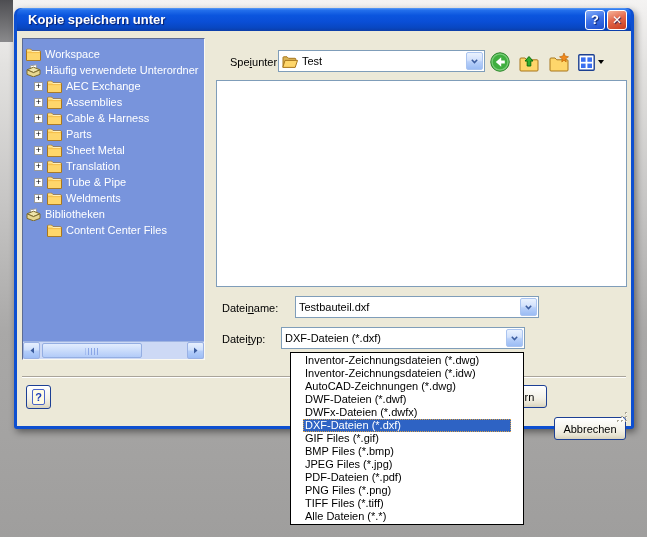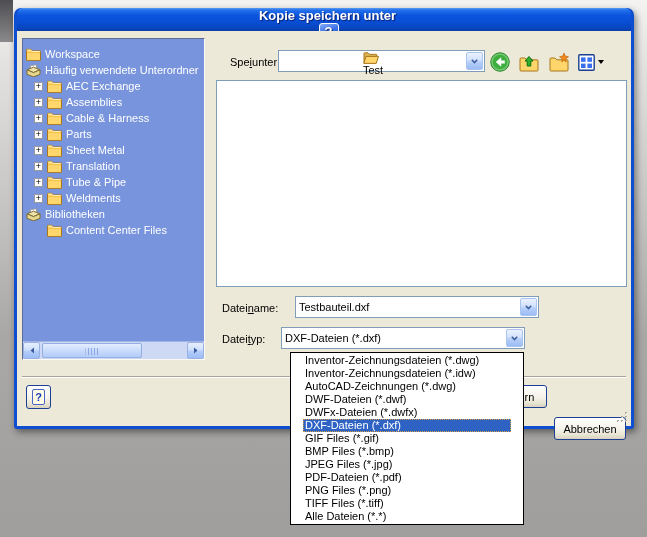--- a/index.html
+++ b/index.html
@@ -8,21 +8,21 @@
        background:linear-gradient(180deg,#f4f3f2 0%,#e3e2e0 12%,#c6c5c4 38%,#a9a8a7 62%,#9f9e9d 100%);}
   .bg-corner{position:absolute;left:0;top:0;width:13px;height:42px;
        background:linear-gradient(180deg,#4e4e52,#8a8a8c);}
   
   .window{position:absolute;left:14px;top:8px;width:620px;height:421px;box-sizing:border-box;
        border-radius:7px 7px 3px 3px;background:#0d4fd0;padding:0 3px 3px 3px;
        box-shadow:2px 3px 7px rgba(0,0,0,.45);}
   .titlebar{height:23px;display:flex;align-items:center;padding:0 4px 0 11px;
        border-radius:6px 6px 0 0;color:#fff;font-weight:bold;font-size:13px;
        text-shadow:1px 1px 1px rgba(10,24,90,.9);
-       background:linear-gradient(180deg,#5a9cf5 0%,#2470ec 9%,#0b55de 32%,#0a4ed6 60%,#0847c2 85%,#0c3da8 100%);flex-direction:column;}
+       background:linear-gradient(180deg,#5a9cf5 0%,#2470ec 9%,#0b55de 32%,#0a4ed6 60%,#0847c2 85%,#0c3da8 100%);}
   .titlebar .spacer{flex:1;}
   .tb-btn{width:20px;height:20px;margin-left:2px;border:1px solid #fff;border-radius:3px;
        display:flex;align-items:center;justify-content:center;color:#fff;font-weight:bold;
        box-sizing:border-box;cursor:default;}
   .tb-help{background:linear-gradient(160deg,#86aef8 0%,#3e72e8 45%,#1c4ecf 100%);font-size:13px;}
   .tb-close{background:linear-gradient(160deg,#f5b49a 0%,#e4694c 45%,#c83b1e 100%);font-size:12px;}
   .client{position:relative;height:395px;background:#ece9d8;}
   
   .tree-panel{position:absolute;left:5px;top:7px;width:183px;height:322px;box-sizing:border-box;
        background:#7894dc;border:1px solid;border-color:#5c6c94 #fbf9f1 #fbf9f1 #5c6c94;}
@@ -226,21 +226,21 @@
           <svg width="6" height="7" viewBox="0 0 6 7">
               <path d="M1 .5L4.5 3.5L1 6.5Z" fill="#3b5c9e"></path>
             </svg>
         </span>
       </div>
     </div>
 
     <div class="fldlabel" style="left:213px;top:25px;">
       <span>Spe</span><span class="mn">i</span><span>unter</span>
     </div>
-    <div class="combo" style="left:261px;top:19px;width:207px;height:22px;flex-direction:column;">
+    <div class="combo" style="left:261px;top:19px;width:207px;height:22px;">
       <span class="cicon">
         <svg width="16" height="13" viewBox="0 0 16 13">
             <path d="M1 12V2.6Q1 1.8 1.8 1.8H5L6.5 3.3H13Q13.8 3.3 13.8 4.1V5" fill="#D9B455" stroke="#A8761C"></path>
             <path d="M3 5.4H15.5L13.2 12.4H.8Z" fill="#FED66B" stroke="#A8761C"></path>
           </svg>
       </span>
       <span>Test</span>
       <span class="arrow-btn">
         <svg width="7" height="5" viewBox="0 0 7 5">
             <path d="M.8.8L3.5 3.6L6.2.8" fill="none" stroke="#3b5c9e" stroke-width="1.5"></path>

